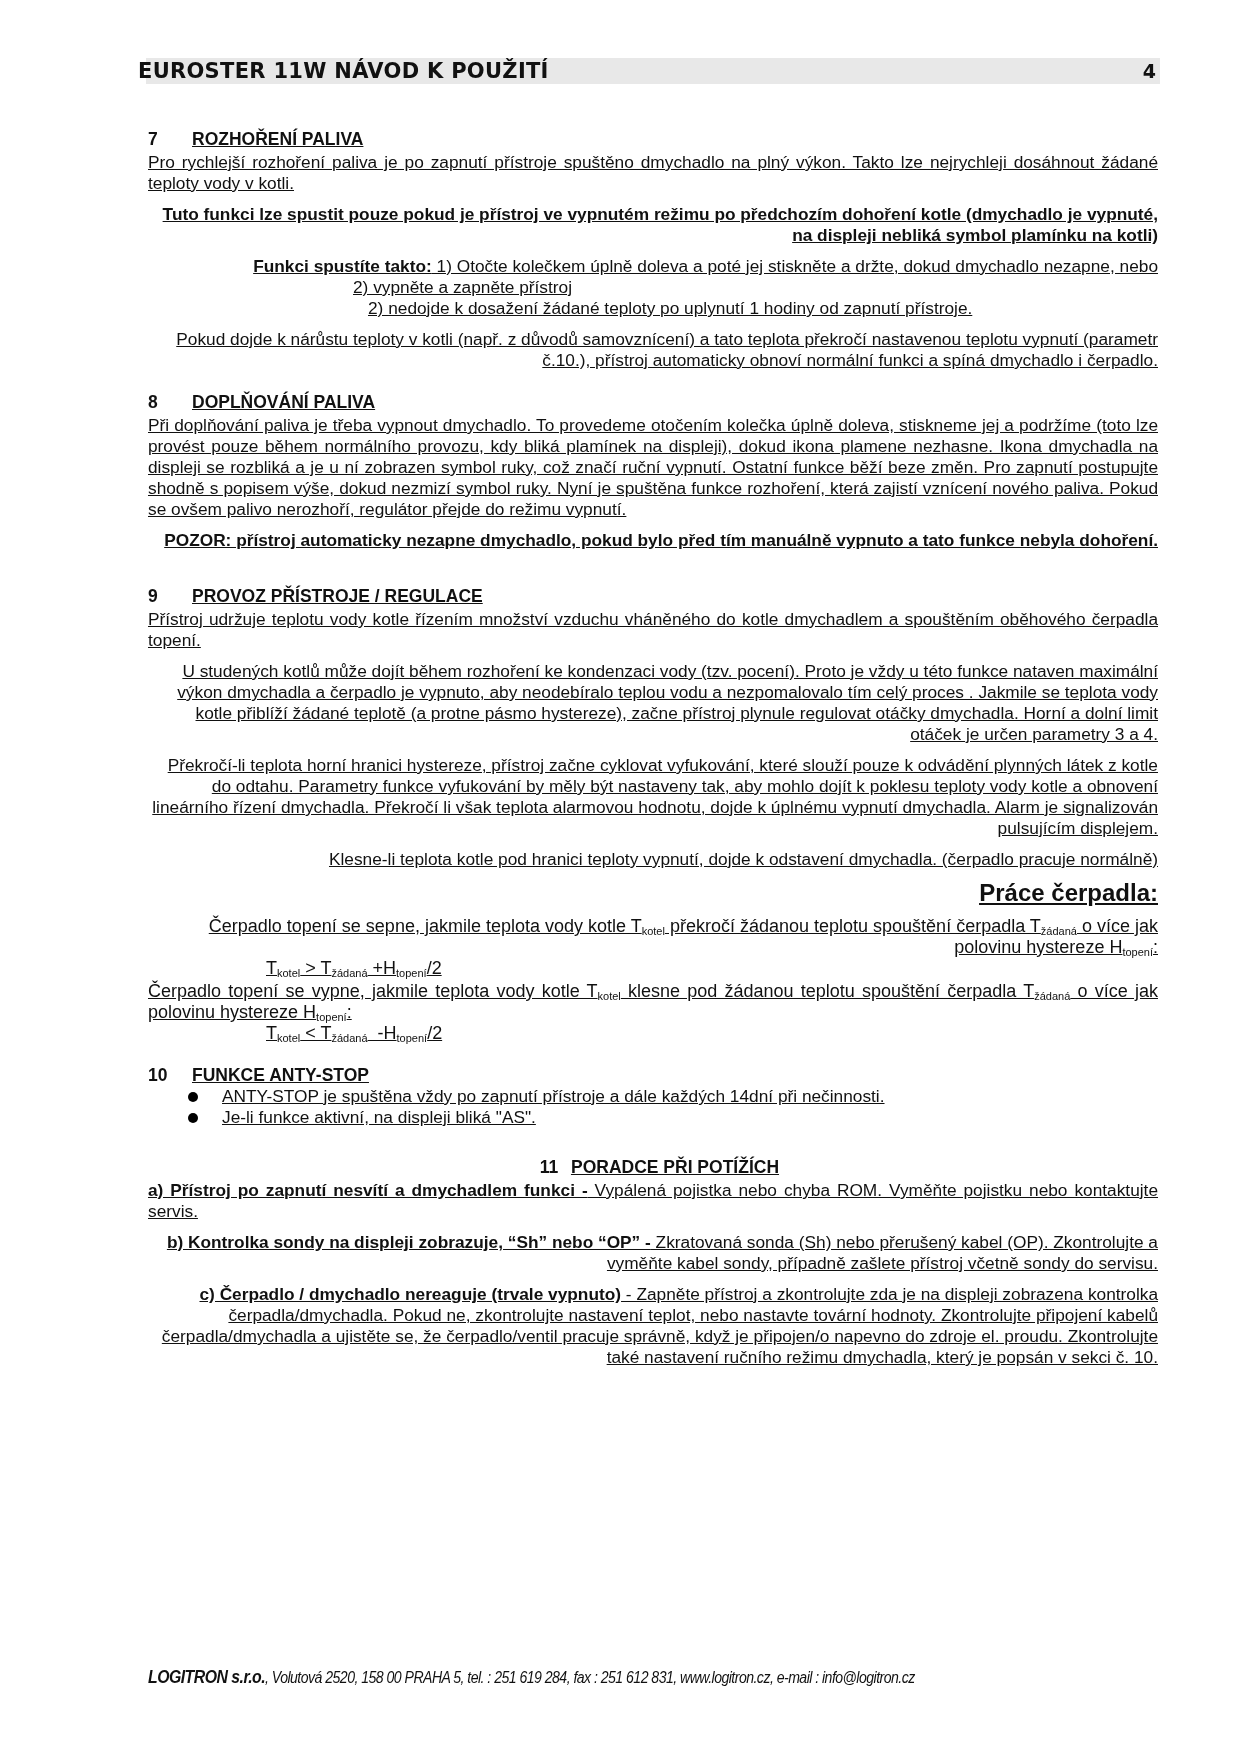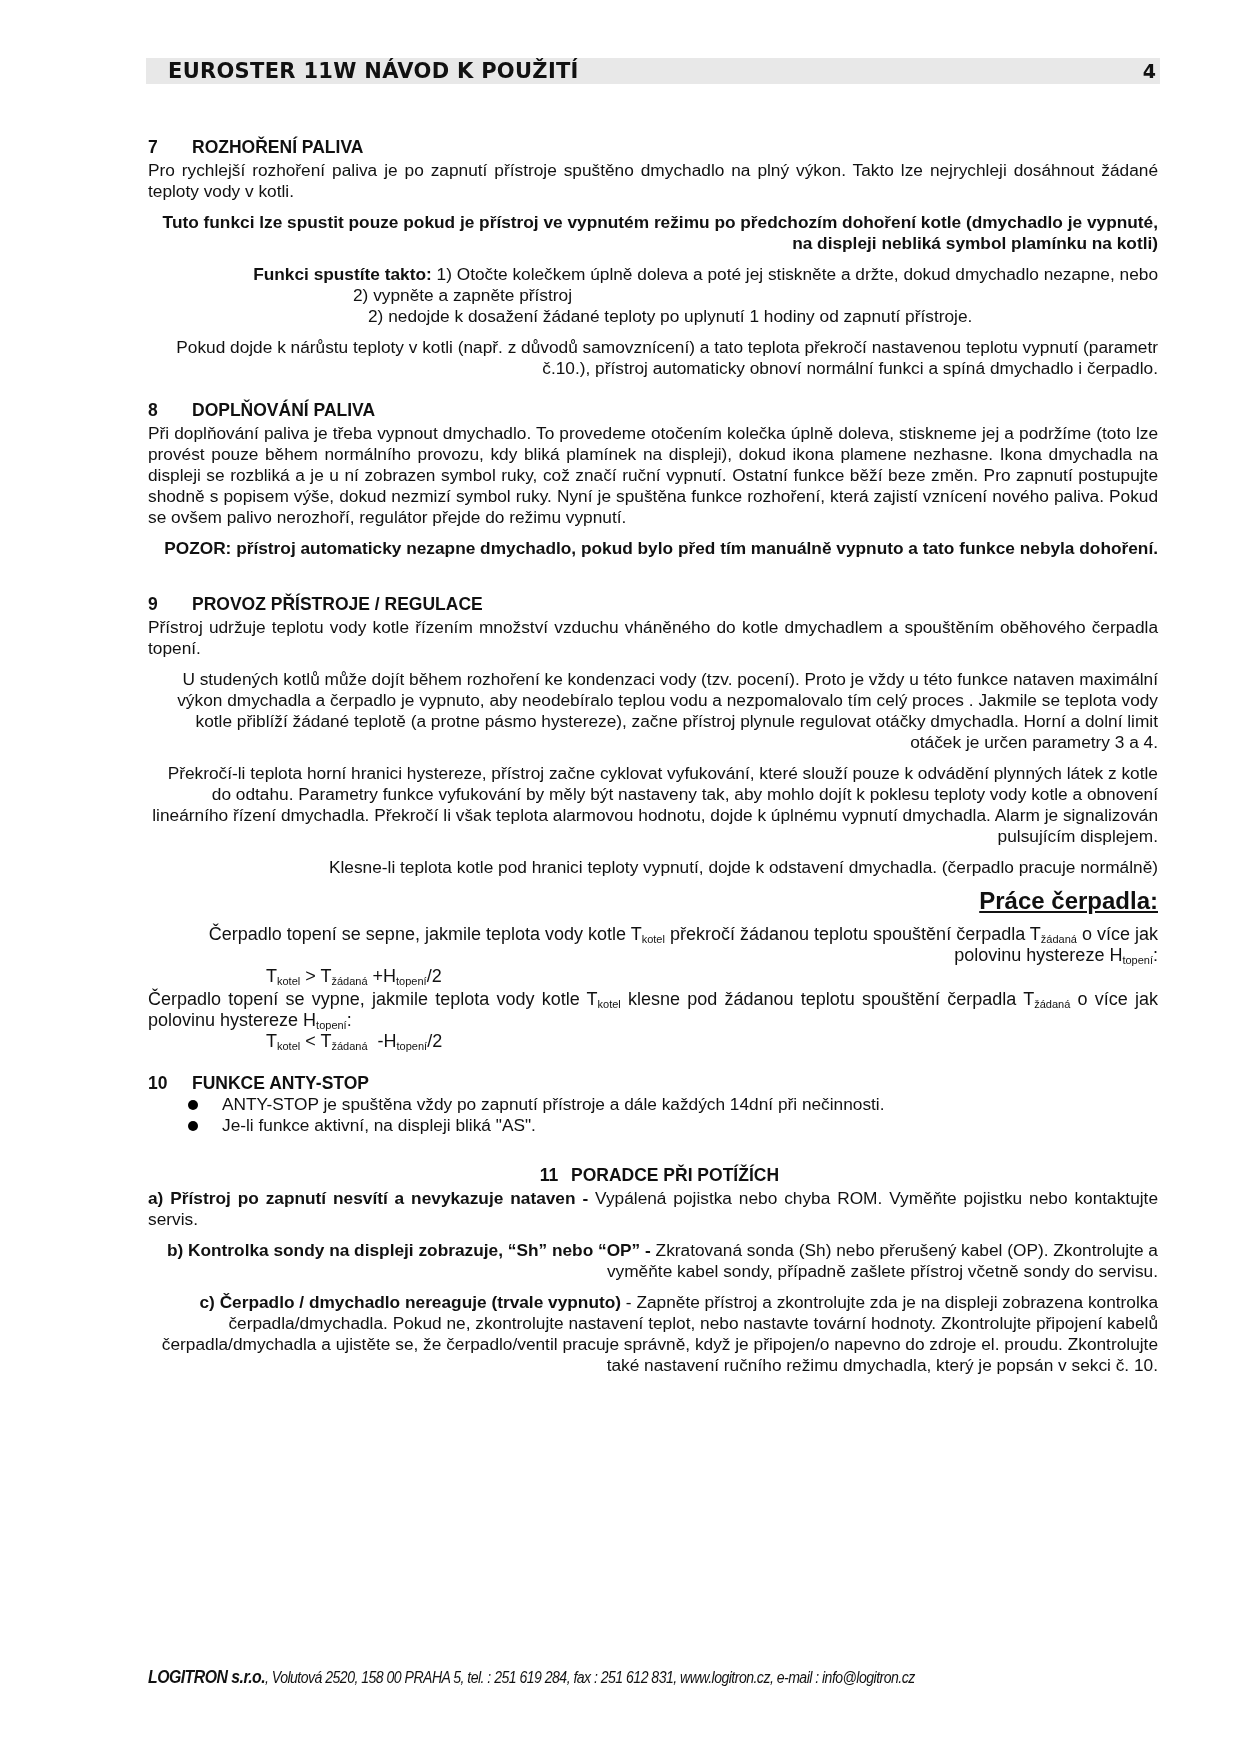--- a/index.html
+++ b/index.html
@@ -1,21 +1,21 @@
 <!DOCTYPE html>
 <html><head>
 <meta charset="utf-8">
 <style>
   * { box-sizing: border-box; margin: 0; padding: 0; }
   html, body { width: 1240px; height: 1754px; background: #ffffff; }
   body { position: relative; font-family: "Liberation Sans", sans-serif; color: #111; font-size: 17.3px; line-height: 21px; }
   .header-bar { position: absolute; left: 146px; top: 58px; width: 1014px; height: 26px; background: #e8e8e8; }
-  .header-title { position: absolute; left: 168px; top: 57px; font-family: "DejaVu Sans", sans-serif; font-weight: bold; font-size: 21px; line-height: 28px; letter-spacing: 0.3px; }
+  .header-title { position: absolute; left: 138px; top: 57px; font-family: "DejaVu Sans", sans-serif; font-weight: bold; font-size: 21px; line-height: 28px; letter-spacing: 0.3px; }
   .header-page { position: absolute; right: 84px; top: 57px; font-family: "DejaVu Sans", sans-serif; font-weight: bold; font-size: 19px; line-height: 28px; }
-  .content { position: absolute; left: 148px; top: 136px; width: 1010px; }
+  .content { position: absolute; left: 148px; top: 128px; width: 1010px; text-decoration: underline; }
   .sec-h { font-weight: bold; font-size: 17.5px; line-height: 22px; }
   .sec-h .num { display: inline-block; width: 44px; }
   p { text-align: justify; }
   .b { font-weight: bold; } .gap10 { margin-top: 10px; text-align: right; } .gap14 { margin-top: 2px; } .gap20 { margin-top: 20px; } .gap28 { margin-top: 28px; text-align: center; } .gap34 { margin-top: 34px; }
   .indent-line { padding-left: 205px; }
   .indent-line2 { padding-left: 220px; }
   .formula { padding-left: 118px; font-size: 18px; }
   sub { font-size: 11px; vertical-align: -3px; line-height: 0; }
   .pump-h { font-weight: bold; font-size: 24px; text-decoration: underline; line-height: 26px; }
   ul.bullets { list-style: none; padding-left: 40px; }
@@ -78,21 +78,21 @@
   </div>
   <ul class="bullets">
     <li><span class="dot"></span><span>ANTY-STOP je spuštěna vždy po zapnutí přístroje a dále každých 14dní při nečinnosti.</span></li>
     <li><span class="dot"></span><span>Je-li funkce aktivní, na displeji bliká "AS".</span></li>
   </ul>
 
   <div class="sec-h gap28">
     <span class="num narrow">11</span><span>PORADCE PŘI POTÍŽÍCH</span>
   </div>
   <p class="gap14">
-    <span class="b">a)  Přístroj po zapnutí nesvítí a nevykazuje nataven  -</span><span> Vypálená pojistka nebo chyba ROM. Vyměňte pojistku nebo kontaktujte servis.</span>
+    <span class="b">a)  Přístroj po zapnutí nesvítí a dmychadlem funkci  -</span><span> Vypálená pojistka nebo chyba ROM. Vyměňte pojistku nebo kontaktujte servis.</span>
   </p>
   <p class="gap10">
     <span class="b">b) Kontrolka sondy na displeji zobrazuje, “Sh” nebo “OP” -</span><span>  Zkratovaná sonda (Sh) nebo přerušený kabel (OP). Zkontrolujte a vyměňte kabel sondy, případně zašlete přístroj včetně sondy do servisu.</span>
   </p>
   <p class="gap10">
     <span class="b">c) Čerpadlo / dmychadlo nereaguje (trvale vypnuto)</span><span>  -  Zapněte přístroj a zkontrolujte zda je na displeji zobrazena kontrolka čerpadla/dmychadla. Pokud ne, zkontrolujte nastavení teplot, nebo nastavte tovární hodnoty. Zkontrolujte připojení kabelů čerpadla/dmychadla a ujistěte se, že čerpadlo/ventil pracuje správně, když je připojen/o napevno do zdroje el. proudu. Zkontrolujte také nastavení ručního režimu dmychadla, který je popsán v sekci č. 10.</span>
   </p>
 </div>
 
 <div class="footer">

